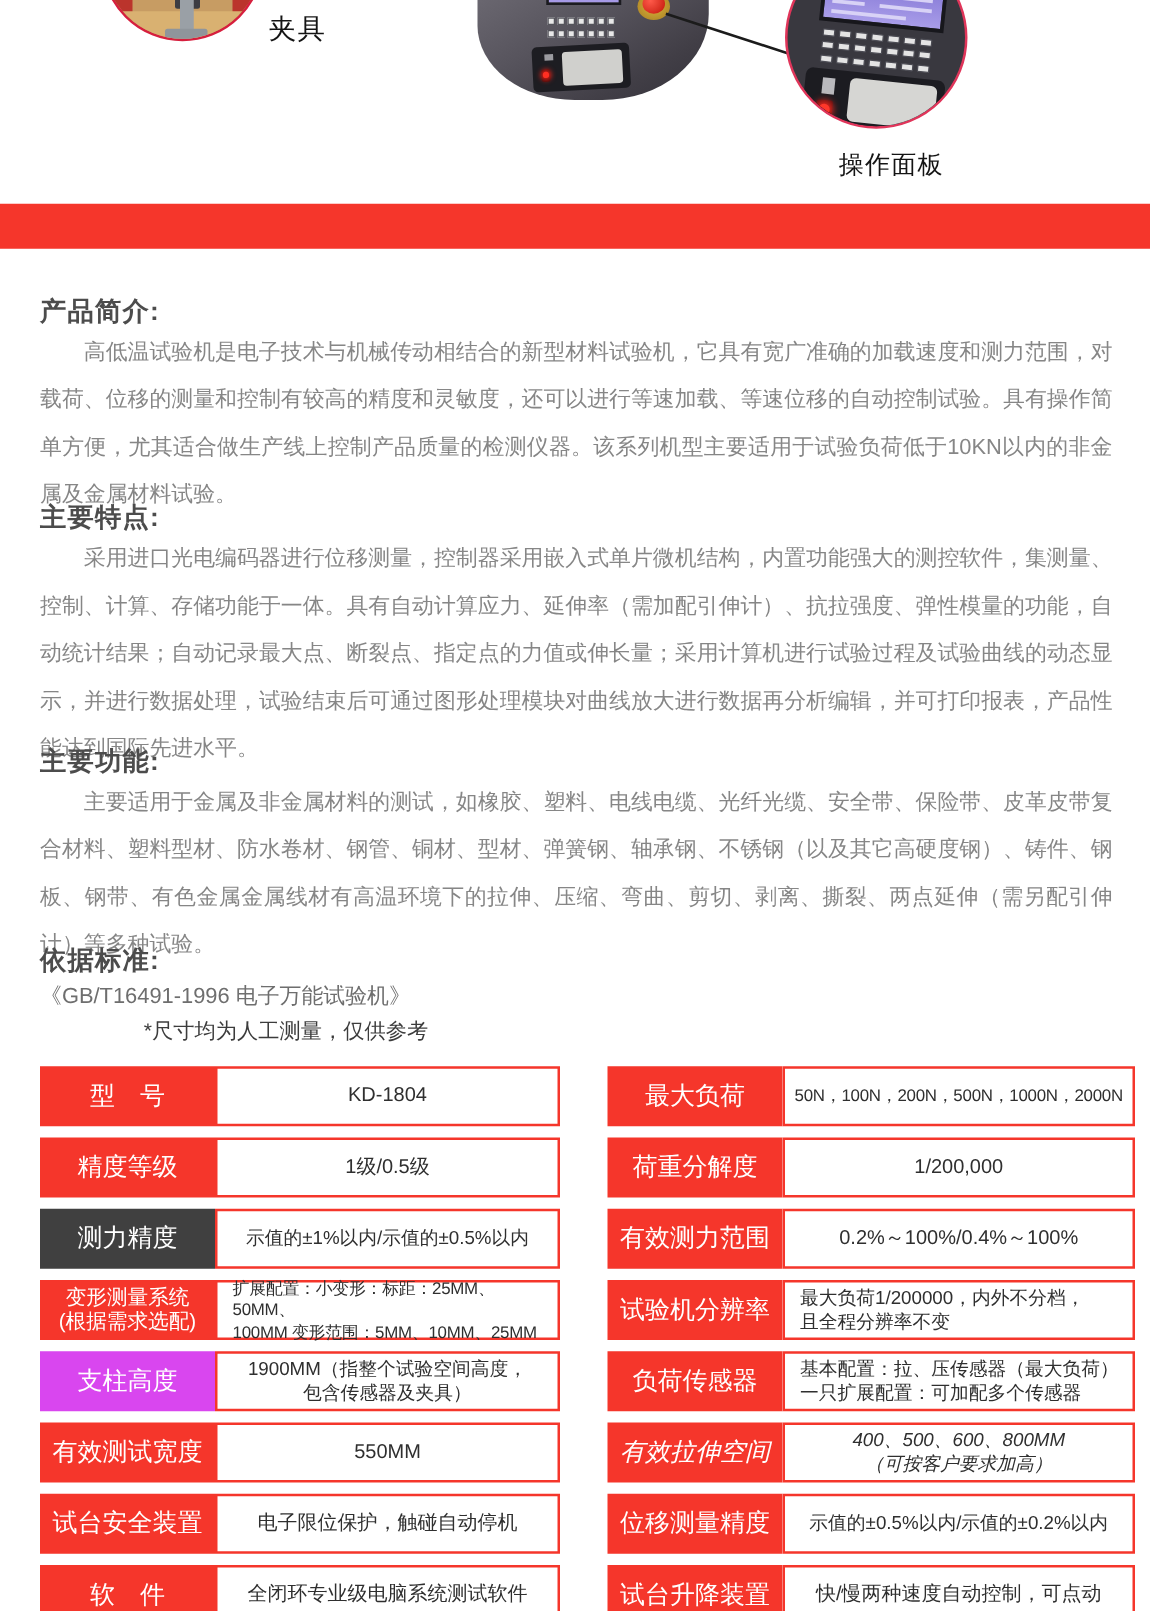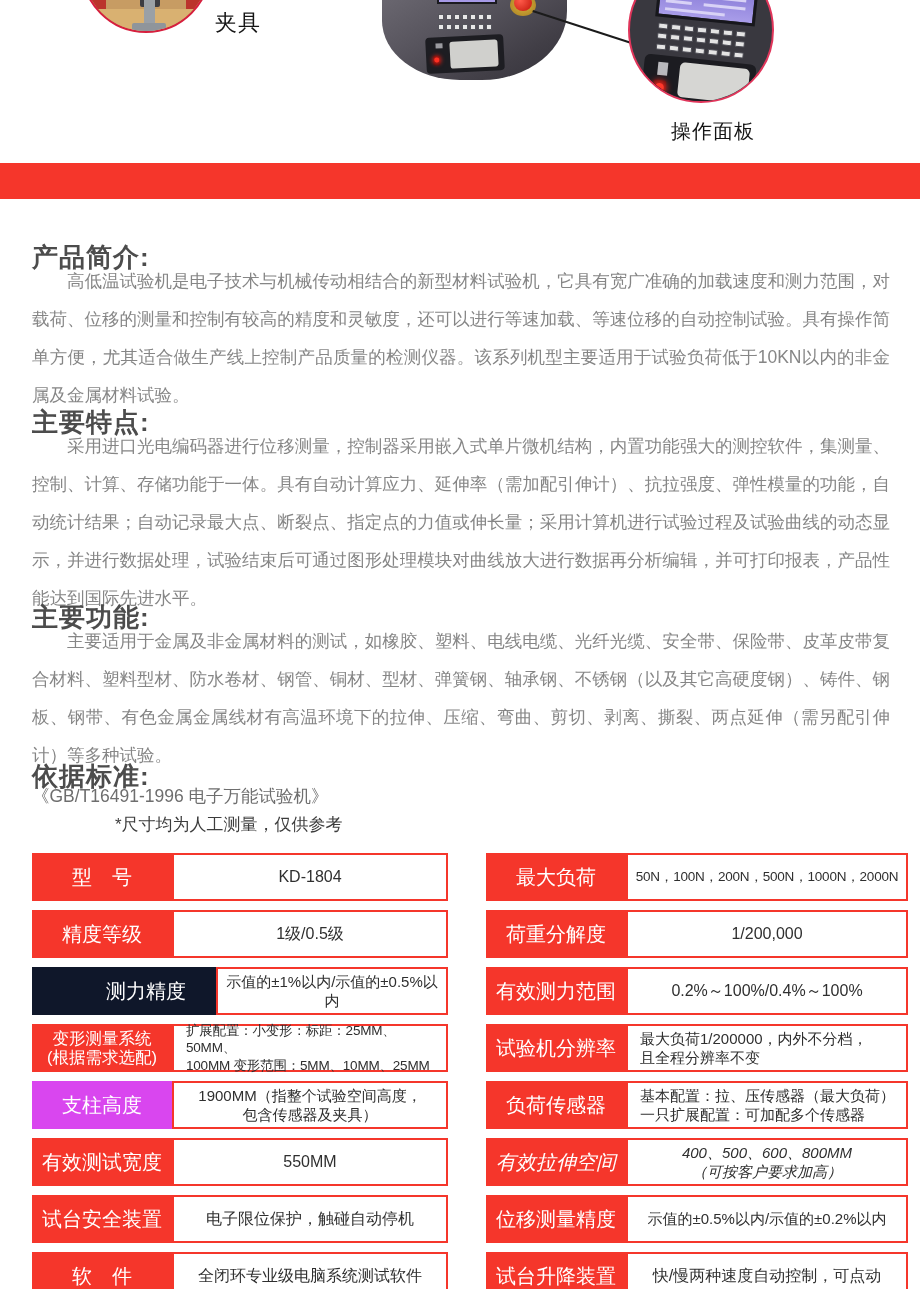--- a/index.html
+++ b/index.html
@@ -47,21 +47,21 @@
   .p-keys i{width:10px;height:6px;background:#e4e4e4;border:1px solid #4c4c54;box-sizing:border-box;border-radius:1px;}
   .p-sub{position:absolute;left:18px;top:100px;width:112px;height:44px;background:#1c1c21;border-radius:6px;}
   .p-chip{position:absolute;left:14px;top:7px;width:10px;height:13px;background:#b9b9bd;}
   .p-rocker{position:absolute;left:11px;top:25px;width:13px;height:16px;background:#4a0e0e;border-radius:2px;}
   .p-rocker::after{content:"";position:absolute;left:2px;top:3px;width:9px;height:9px;border-radius:50%;background:#ff372a;box-shadow:0 0 6px 3px rgba(255,45,35,.85);}
   .p-pad{position:absolute;left:36px;top:5px;width:70px;height:35px;background:#d6d6d3;border-radius:5px;}
 
   .banner{position:absolute;left:0;top:163px;width:920px;height:36px;}
 
   
-  .sec-heading{position:absolute;left:32px;font-size:26px;font-weight:bold;color:#4c4c4c;letter-spacing:1px;text-align:center;}
+  .sec-heading{position:absolute;left:32px;font-size:21px;font-weight:bold;color:#4c4c4c;letter-spacing:1px;text-align:center;}
   .sec-body{position:absolute;left:32px;width:858px;font-size:17.5px;line-height:38px;color:#868686;text-align:justify;}
   .indent{text-indent:2em;}
   .standard-line{color:#6e6e6e;line-height:24px;}
   .note{position:absolute;left:115px;top:813px;font-size:17px;color:#3c3c3c;}
 
   
   .spec-col{position:absolute;top:853px;display:flex;flex-direction:column;gap:9px;}
   .spec-col.left{left:32px;width:416px;}
   .spec-col.right{left:486px;width:422px;}
   .spec-row{display:flex;height:48px;}
@@ -180,21 +180,21 @@
 <div class="spec-col left">
   <div class="spec-row">
     <div class="spec-label" style="background:#f5362b;">型　号</div>
     <div class="spec-value" style="border-color:#f5362b;">KD-1804</div>
   </div>
   <div class="spec-row">
     <div class="spec-label" style="background:#f5362b;">精度等级</div>
     <div class="spec-value" style="border-color:#f5362b;">1级/0.5级</div>
   </div>
   <div class="spec-row">
-    <div class="spec-label" style="background:#0f172a;padding-left:44px;">测力精度</div>
+    <div class="spec-label" style="background:#404040;">测力精度</div>
     <div class="spec-value val-sm" style="border-color:#f5362b;">示值的±1%以内/示值的±0.5%以内</div>
   </div>
   <div class="spec-row">
     <div class="spec-label lbl-sm" style="background:#f5362b;">变形测量系统
 (根据需求选配)</div>
     <div class="spec-value val-xs val-left" style="border-color:#f5362b;">扩展配置：小变形：标距：25MM、50MM、
 100MM 变形范围：5MM、10MM、25MM</div>
   </div>
   <div class="spec-row">
     <div class="spec-label" style="background:#d946ef;">支柱高度</div>

